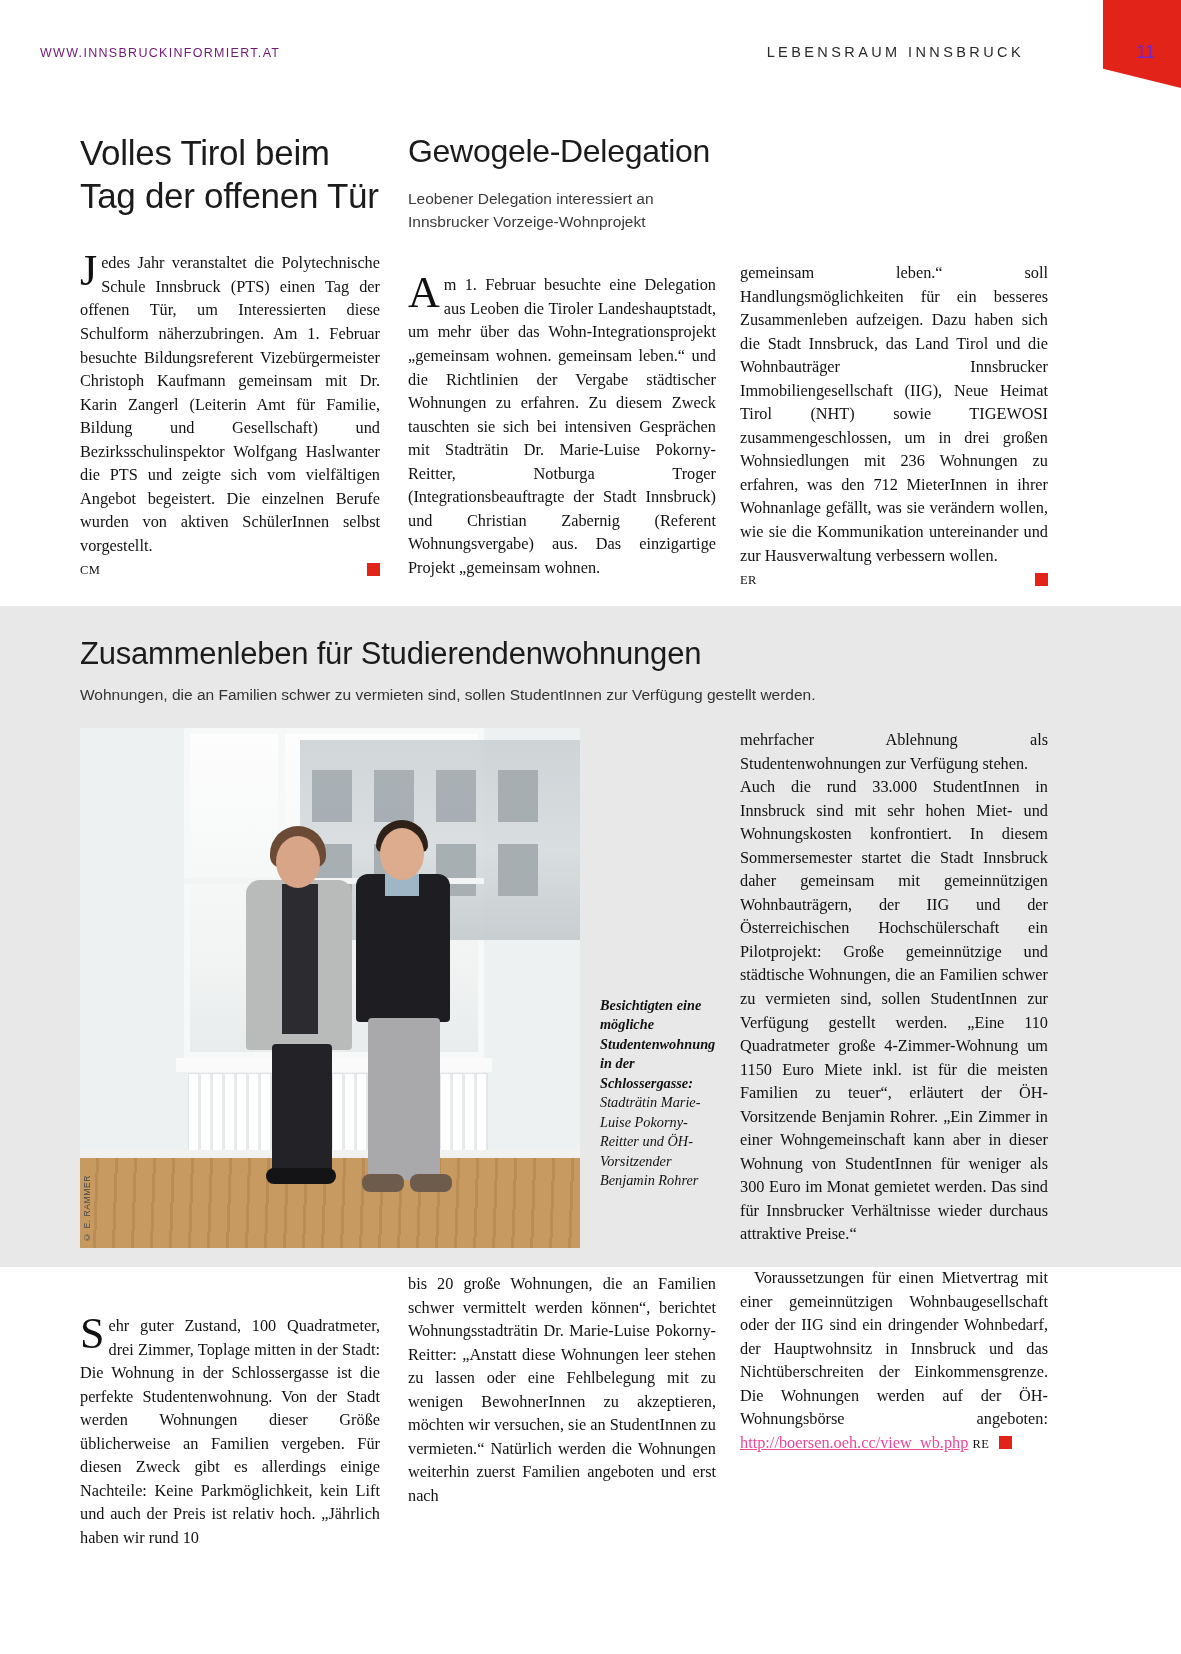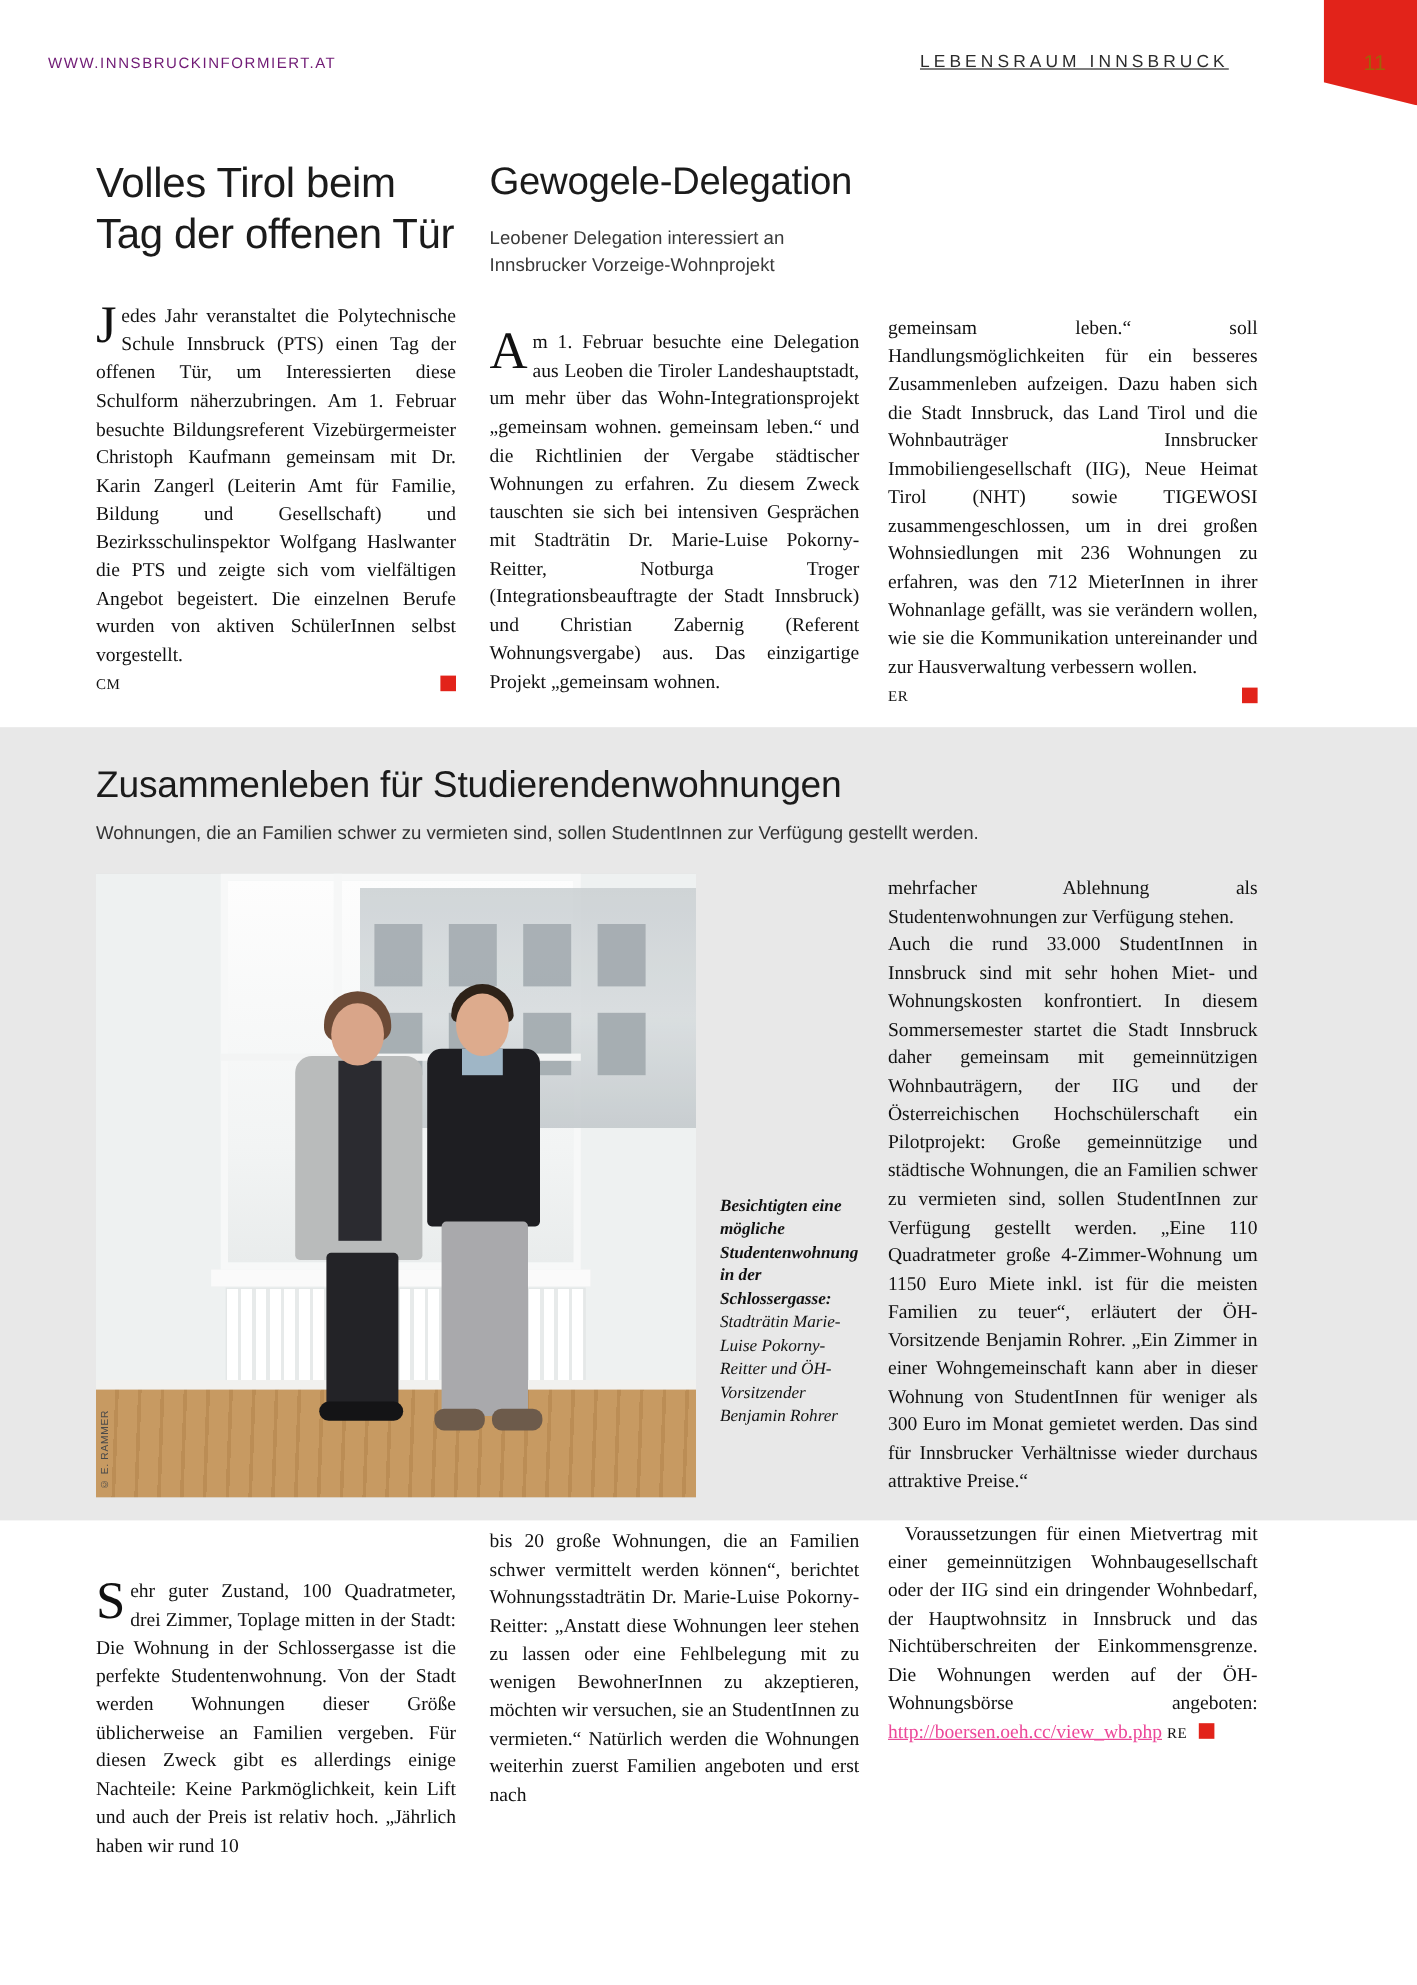--- a/index.html
+++ b/index.html
@@ -18,31 +18,31 @@
     position:absolute;top:0;left:0;width:1181px;height:96px;
   }
   .header-url{
     position:absolute;left:40px;top:46px;
     font-family:"Liberation Sans", sans-serif;
     font-size:12.5px;letter-spacing:1.3px;color:#701a75;
   }
   .header-section{
     position:absolute;right:157px;top:44px;
     font-family:"Liberation Sans", sans-serif;
-    font-size:14.5px;letter-spacing:3.4px;color:#2b2b2b;text-decoration:underline;
+    font-size:14.5px;letter-spacing:3.4px;color:#2b2b2b;
   }
   .corner-flag{
     position:absolute;right:0;top:0;width:78px;height:88px;
     background:#e2231a;
     clip-path:polygon(0 0,100% 0,100% 100%,0 78%);
   }
   .corner-page{
     position:absolute;right:26px;top:42px;
     font-family:"Liberation Sans", sans-serif;
-    font-size:18px;color:#a16207;font-weight:400;
+    font-size:18px;color:#6d28d9;font-weight:400;
   }
 
   
   .top-region{position:absolute;left:0;top:96px;width:1181px;height:510px;}
 
   .col-left{position:absolute;left:80px;top:36px;width:300px;}
   .col-mid{position:absolute;left:408px;top:36px;width:308px;}
   .col-right{position:absolute;left:740px;top:165px;width:308px;}
 
   h1.headline{

